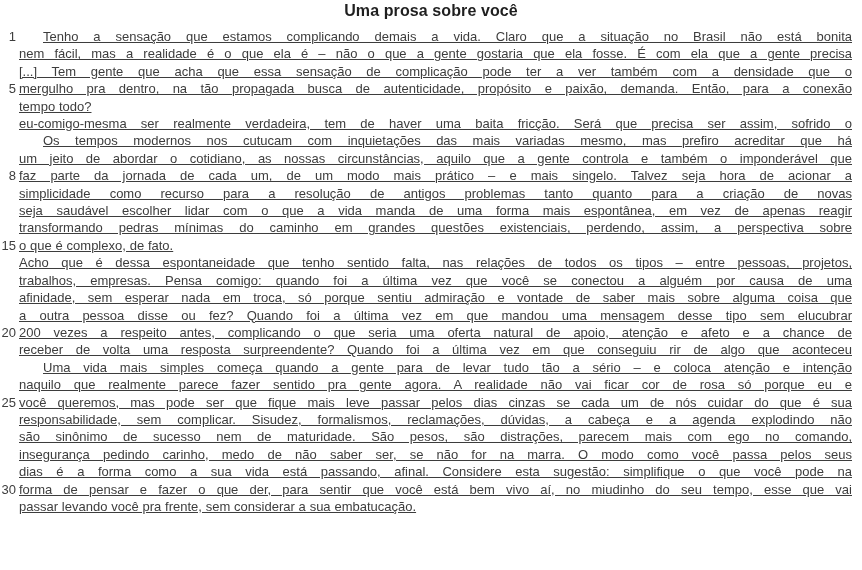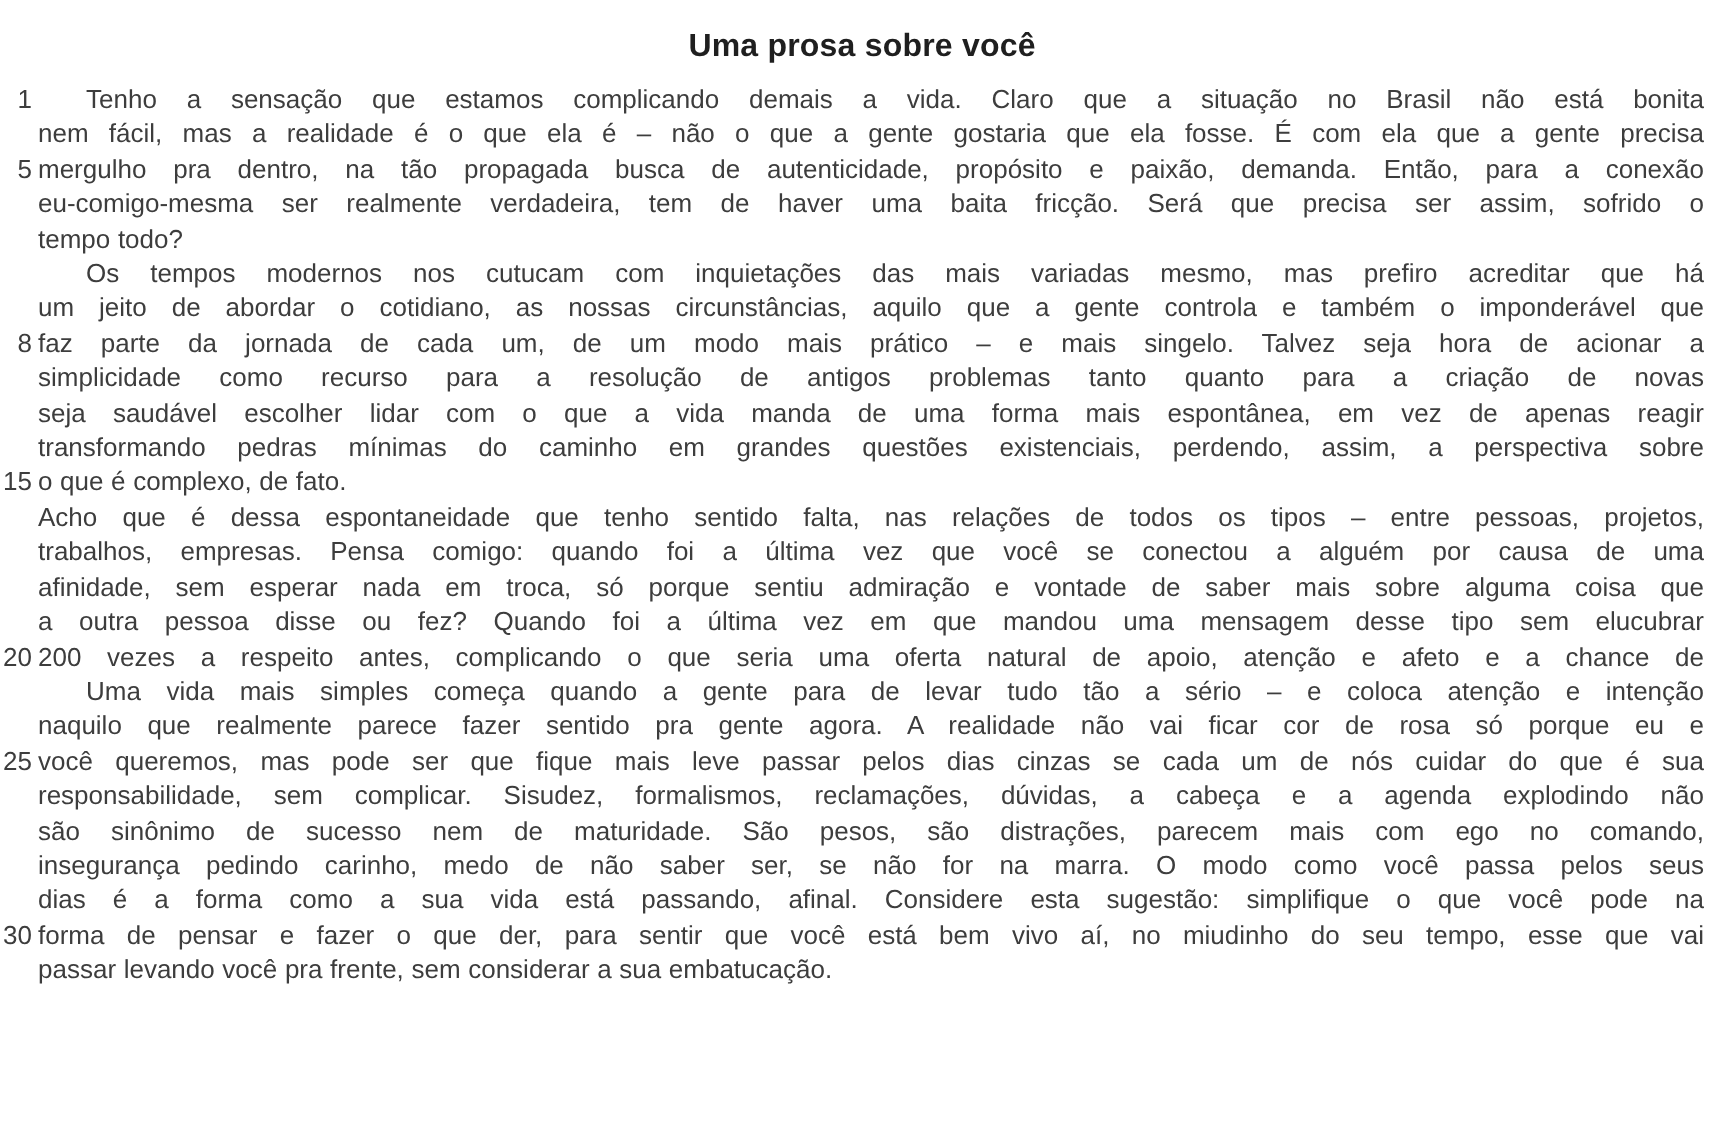--- a/index.html
+++ b/index.html
@@ -11,21 +11,21 @@
     background: #ffffff;
     font-family: "Liberation Sans", sans-serif;
   }
   .doc {
     width: 862px;
     height: 570px;
     box-sizing: border-box;
   }
   .title {
     margin: 0;
-    padding-top: 14px;
+    padding-top: 1px;
     font-size: 16px;
     line-height: 19px;
     font-weight: bold;
     text-align: center;
     letter-spacing: 0.1px;
   }
   .content {
     margin-top: 8px;
     padding-right: 10px;
     font-size: 13px;
@@ -41,20 +41,21 @@
     text-align: right;
     margin-right: 3px;
     font-size: 13px;
     flex: none;
   }
   .txt {
     flex: 1;
     text-align: justify;
     text-align-last: justify;
     word-spacing: 0.2px;
+    text-decoration: underline;
   }
   .txt.para-end {
     text-align-last: left;
   }
   .txt.indent {
     text-indent: 24px;
   }
 </style>
 </head>
 <body style="background: rgb(255, 255, 255);">
@@ -66,34 +67,38 @@
     <span class="num">1</span>
     <span class="txt indent">Tenho a sensação que estamos complicando demais a vida. Claro que a situação no Brasil não está bonita</span>
   </div>
 
   <div class="line">
     <span class="num"></span>
     <span class="txt">nem fácil, mas a realidade é o que ela é – não o que a gente gostaria que ela fosse. É com ela que a gente precisa</span>
   </div>
 
 
+  <div class="line">
+    <span class="num"></span>
+    <span class="txt">[...] Tem gente que acha que essa sensação de complicação pode ter a ver também com a densidade que o</span>
+  </div>
 
   <div class="line">
     <span class="num">5</span>
     <span class="txt">mergulho pra dentro, na tão propagada busca de autenticidade, propósito e paixão, demanda. Então, para a conexão</span>
   </div>
 
   <div class="line">
     <span class="num"></span>
+    <span class="txt para-end">tempo todo?</span>
+  </div>
+
+  <div class="line">
+    <span class="num"></span>
     <span class="txt">eu-comigo-mesma ser realmente verdadeira, tem de haver uma baita fricção. Será que precisa ser assim, sofrido o</span>
-  </div>
-
-  <div class="line">
-    <span class="num"></span>
-    <span class="txt para-end">tempo todo?</span>
   </div>
 
   <div class="line">
     <span class="num"></span>
     <span class="txt indent">Os tempos modernos nos cutucam com inquietações das mais variadas mesmo, mas prefiro acreditar que há</span>
   </div>
 
   <div class="line">
     <span class="num"></span>
     <span class="txt">um jeito de abordar o cotidiano, as nossas circunstâncias, aquilo que a gente controla e também o imponderável que</span>
@@ -143,20 +148,24 @@
   <div class="line">
     <span class="num"></span>
     <span class="txt">a outra pessoa disse ou fez? Quando foi a última vez em que mandou uma mensagem desse tipo sem elucubrar</span>
   </div>
 
   <div class="line">
     <span class="num">20</span>
     <span class="txt">200 vezes a respeito antes, complicando o que seria uma oferta natural de apoio, atenção e afeto e a chance de</span>
   </div>
 
+  <div class="line">
+    <span class="num"></span>
+    <span class="txt">receber de volta uma resposta surpreendente? Quando foi a última vez em que conseguiu rir de algo que aconteceu</span>
+  </div>
 
 
   <div class="line">
     <span class="num"></span>
     <span class="txt indent">Uma vida mais simples começa quando a gente para de levar tudo tão a sério – e coloca atenção e intenção</span>
   </div>
 
   <div class="line">
     <span class="num"></span>
     <span class="txt">naquilo que realmente parece fazer sentido pra gente agora. A realidade não vai ficar cor de rosa só porque eu e</span>

